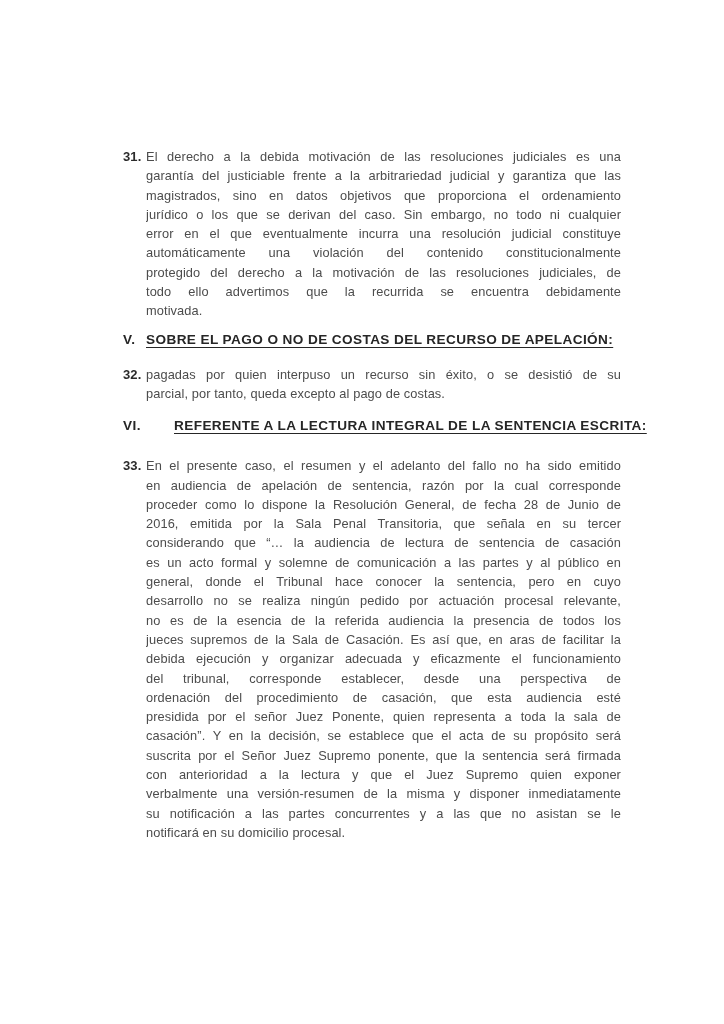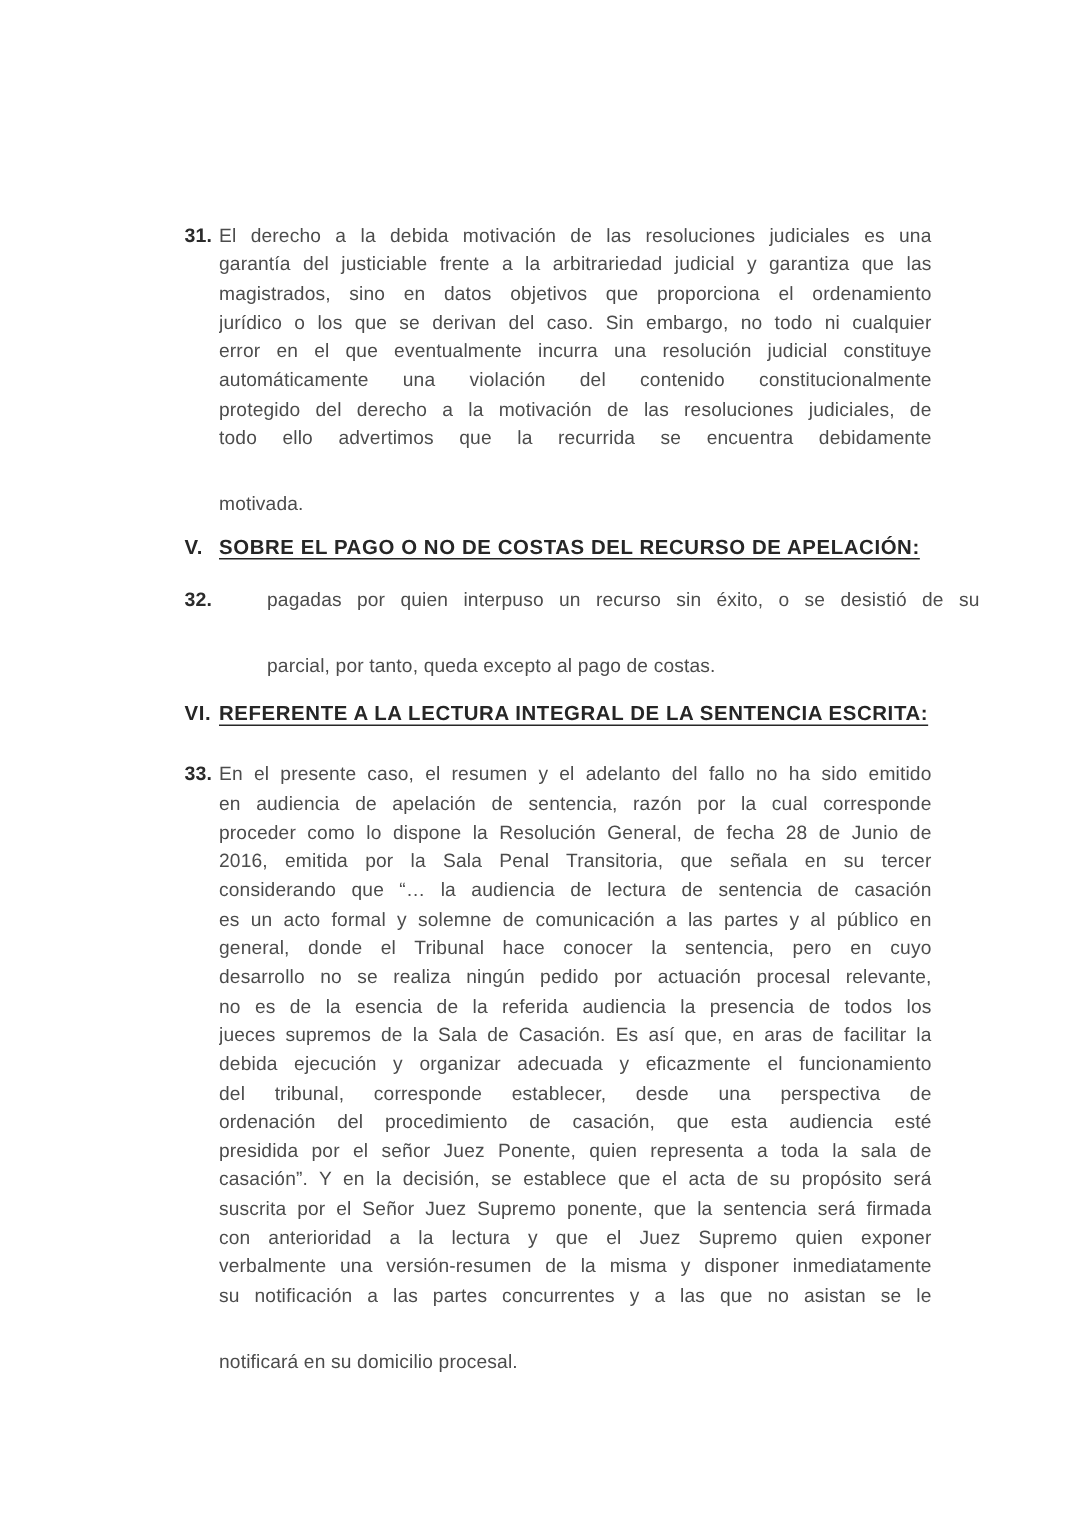--- a/index.html
+++ b/index.html
@@ -43,21 +43,20 @@
   .line {
     height: 19.3px;
     overflow: hidden;
     text-align: justify;
     text-align-last: justify;
     -moz-text-align-last: justify;
     white-space: normal;
   }
   .line.last {
     text-align-last: left;
-    margin-top: 25px;
     -moz-text-align-last: left;
   }
   
   .heading {
     display: grid;
     grid-template-columns: 23px auto;
     font-size: 13.6px;
     font-weight: bold;
     color: #262626;
     line-height: 19px;
@@ -65,22 +64,22 @@
     white-space: nowrap;
   }
   .htitle {
     text-decoration: underline;
     text-decoration-thickness: 1.4px;
     text-underline-offset: 2.5px;
   }
   
   .doc > :nth-child(1) { margin-bottom: 9px; }
   .doc > :nth-child(2) { margin-bottom: 16px; }
-  .doc > :nth-child(3) { margin-bottom: 13px; gap: 32px; }
-  .doc > :nth-child(4) { margin-bottom: 21px; }
+  .doc > :nth-child(3) { margin-bottom: 13px; }
+  .doc > :nth-child(4) { margin-bottom: 21px; gap: 28px; }
 </style>
 </head>
 <body>
 
 <main class="sheet">
   <section class="doc" id="doc-content">
       <div class="block para">
         <span class="num">31.</span>
         <div class="pbody">
           <div class="line">El derecho a la debida motivación de las resoluciones judiciales es una</div>

